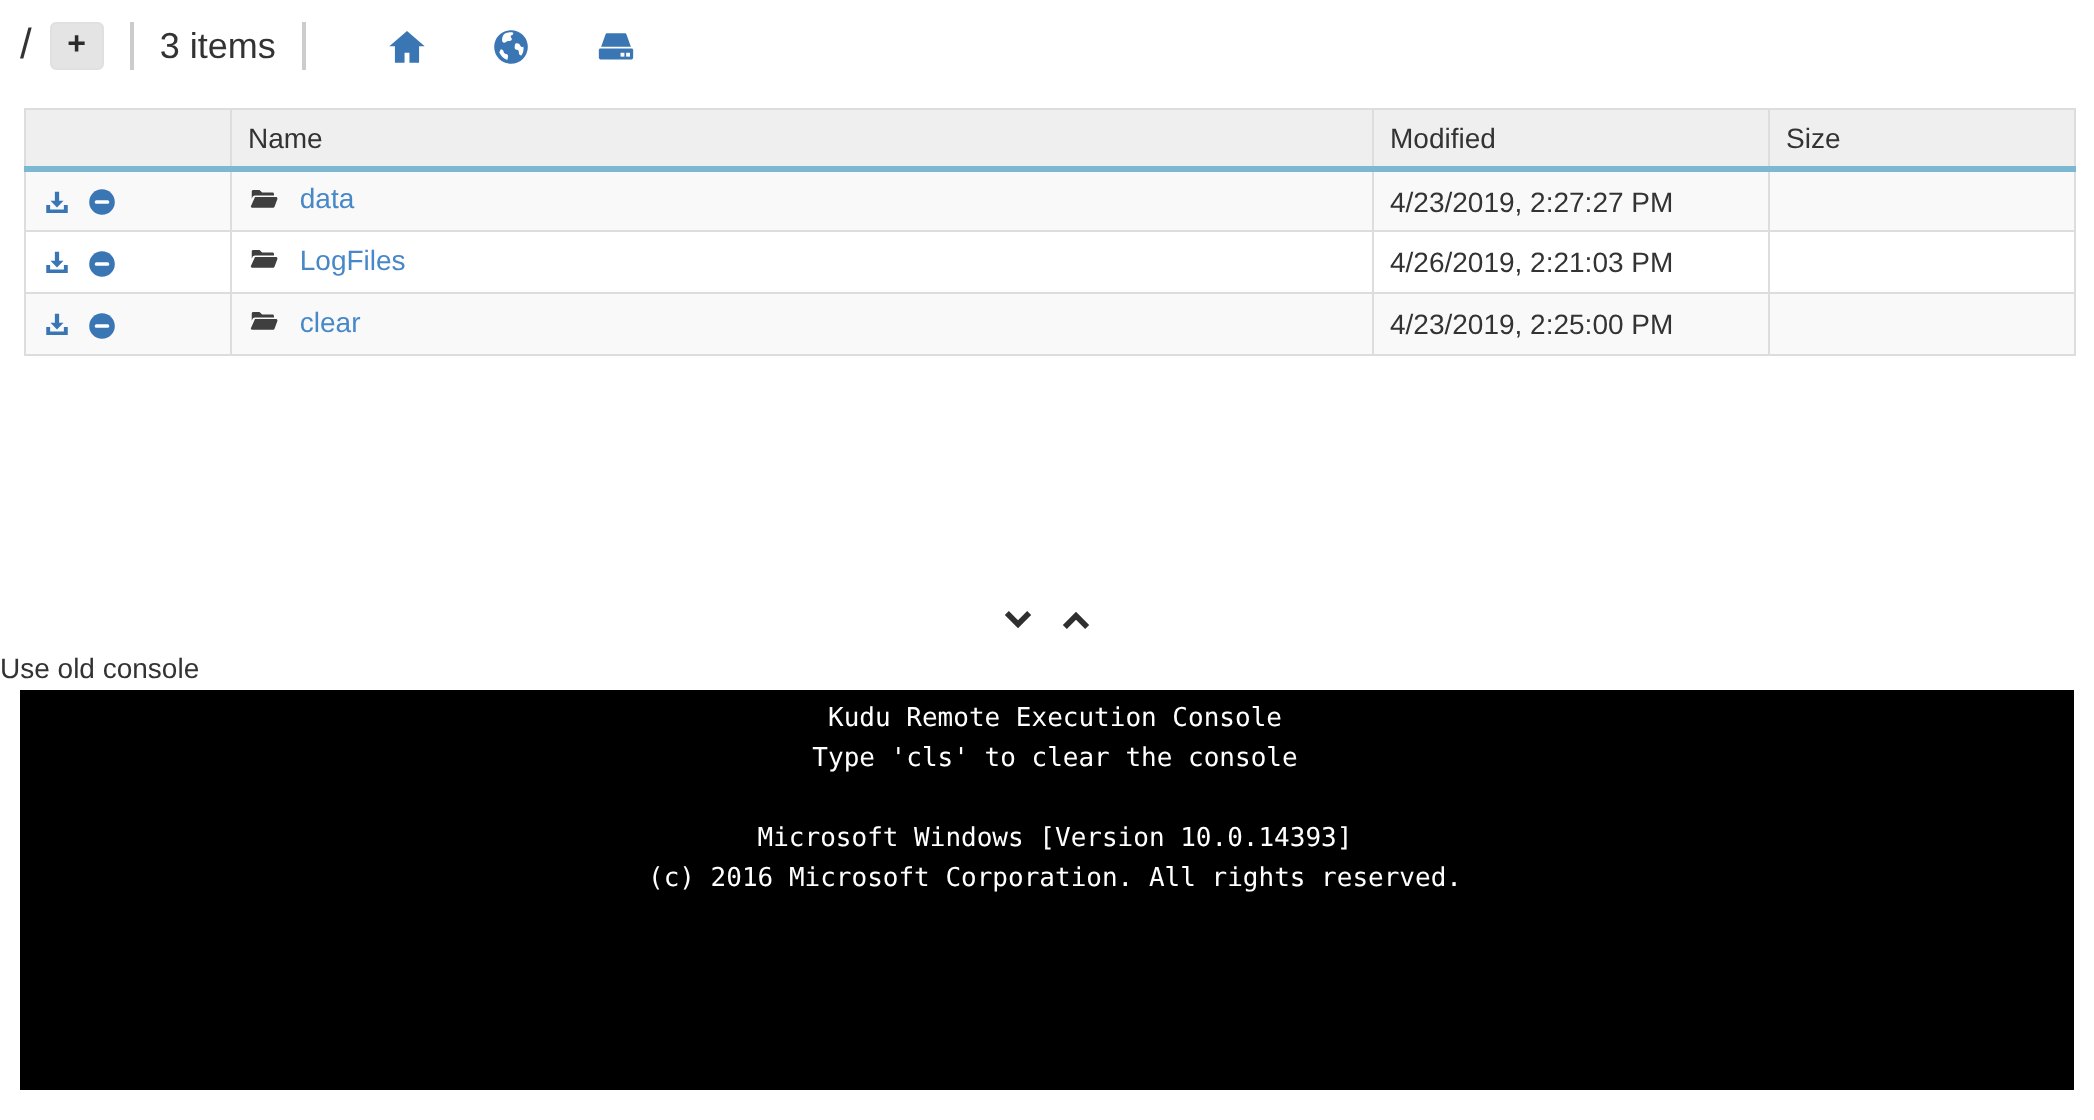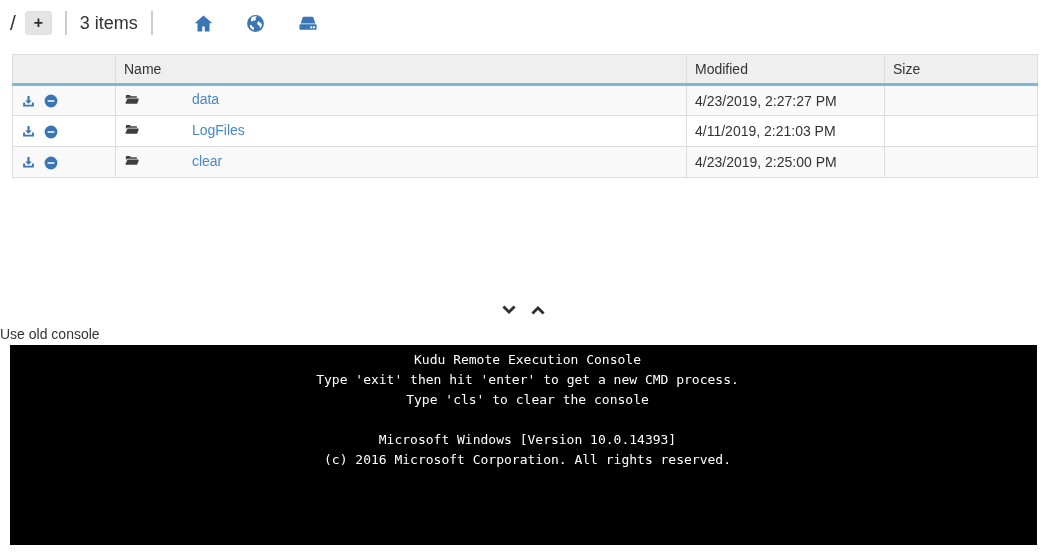--- a/index.html
+++ b/index.html
@@ -60,21 +60,21 @@
   table.file-table tbody tr:nth-child(odd) { background: #f9f9f9; }
   table.file-table tbody tr:nth-child(even) { background: #fff; }
   .row-actions { white-space: nowrap; }
   .row-actions .act {
     background: none; border: none; padding: 0; margin-right: 3px;
     color: #3a76b4; cursor: pointer; vertical-align: middle;
     display: inline-flex;
   }
   .name-cell { white-space: nowrap; }
   .folder-icon { color: #3f3f3f; vertical-align: middle; margin-right: 6px; display: inline-block; }
-  .file-link { color: #4788c8; text-decoration: none; cursor: pointer; margin-left: 42px; }
+  .file-link { color: #4788c8; text-decoration: none; cursor: pointer; }
   .modified-cell, .size-cell { color: #333; }
 
   
   .resize-controls {
     margin-top: 122px; text-align: center; height: 22px;
   }
   .resize-controls .chev {
     background: none; border: none; padding: 0; margin: 0 2px;
     color: #2f2f2f; cursor: pointer; display: inline-flex; vertical-align: middle;
   }
@@ -187,21 +187,21 @@
                 </svg>
               </button>
           </td>
           <td class="name-cell">
             <span class="folder-icon"><svg width="16" height="15" viewBox="0 0 24 24" fill="currentColor">
                   <path d="M2.2 6c0-.7.5-1.2 1.2-1.2h5l2.1 2h8.3c.7 0 1.2.5 1.2 1.2v1.2H4.7c-.9 0-1.7.6-2 1.4l-.5 1.2z"></path>
                   <path d="M4.8 10.4h16.8c.8 0 1.3.8 1.1 1.5l-2.2 6c-.2.6-.8 1-1.4 1H2.4c-.6 0-1.1-.6-.9-1.2z"></path>
                 </svg></span>
             <a class="file-link">LogFiles</a>
           </td>
-          <td class="modified-cell">4/11/2019, 2:21:03 PM</td>
+          <td class="modified-cell">4/26/2019, 2:21:03 PM</td>
           <td class="size-cell"></td>
         </tr>
         <tr>
           <td class="row-actions">
             <button class="act">
                 <svg width="15" height="15" viewBox="0 0 24 24" fill="currentColor">
                   <path d="M10.3 3h3.4v7.2h3.5L12 15.6 6.8 10.2h3.5z"></path>
                   <path d="M3.4 13.6h3.1v3.6h11v-3.6h3.1V20H3.4z"></path>
                 </svg>
               </button>
@@ -238,21 +238,20 @@
         </svg>
       </button>
   </div>
 
   <div class="use-old-row">
     <a class="use-old-link">Use old console</a>
   </div>
 
   <div class="console">
     <div class="console-line">Kudu Remote Execution Console</div>
-    <div class="console-line">Type 'exit' then hit 'enter' to get a new CMD process.</div>
     <div class="console-line">Type 'cls' to clear the console</div>
     <div class="console-line"></div>
     <div class="console-line">Microsoft Windows [Version 10.0.14393]</div>
     <div class="console-line">(c) 2016 Microsoft Corporation. All rights reserved.</div>
     <div class="console-line"></div>
   </div>
 
 </div>
 
 </body></html>

